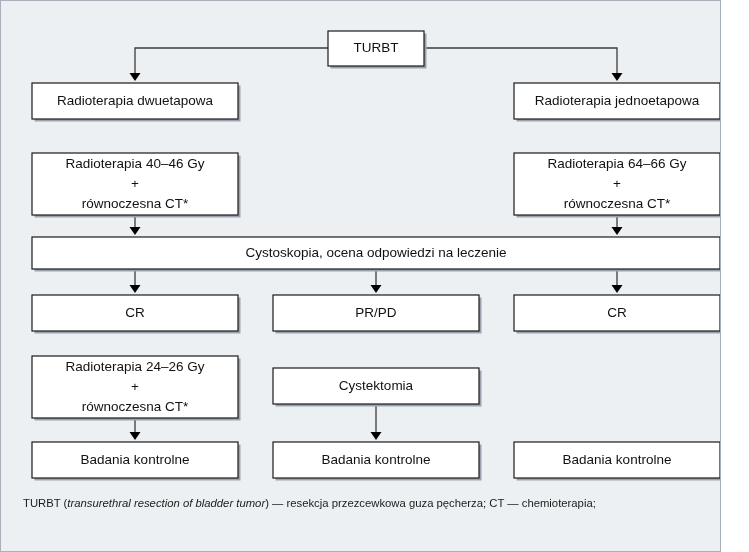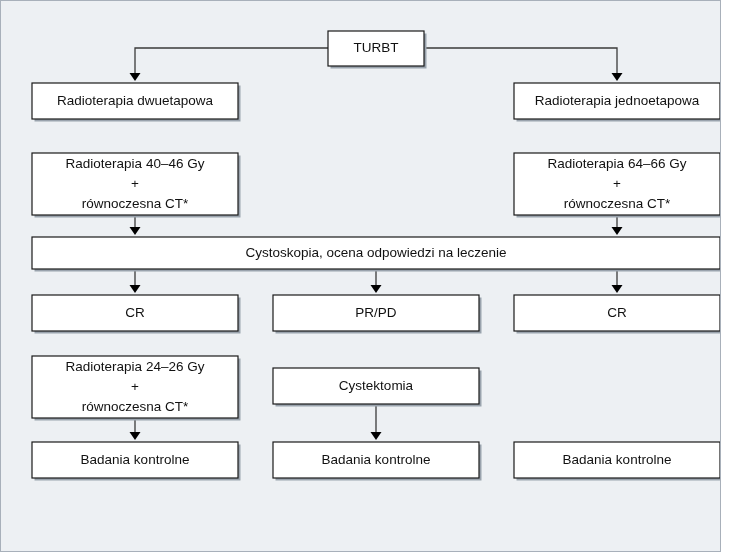--- a/index.html
+++ b/index.html
@@ -179,14 +179,15 @@
         </g>
         <g>
           <rect x="515.5" y="443.5" width="206" height="36" class="node-shadow"></rect>
           <rect x="513" y="441" width="206" height="36" class="node-rect"></rect>
           <text x="616" y="459" class="node-label">Badania kontrolne</text>
         </g>
       </g>
   </svg>
 
   <div id="footnote">
+    <span class="line" id="footnote-line-1"><span>TURBT (</span><i>transurethral resection of bladder tumor</i><span>) — resekcja przezcewkowa guza pęcherza; CT — chemioterapia;</span></span>
   </div>
 </div>
 
 </body></html>

